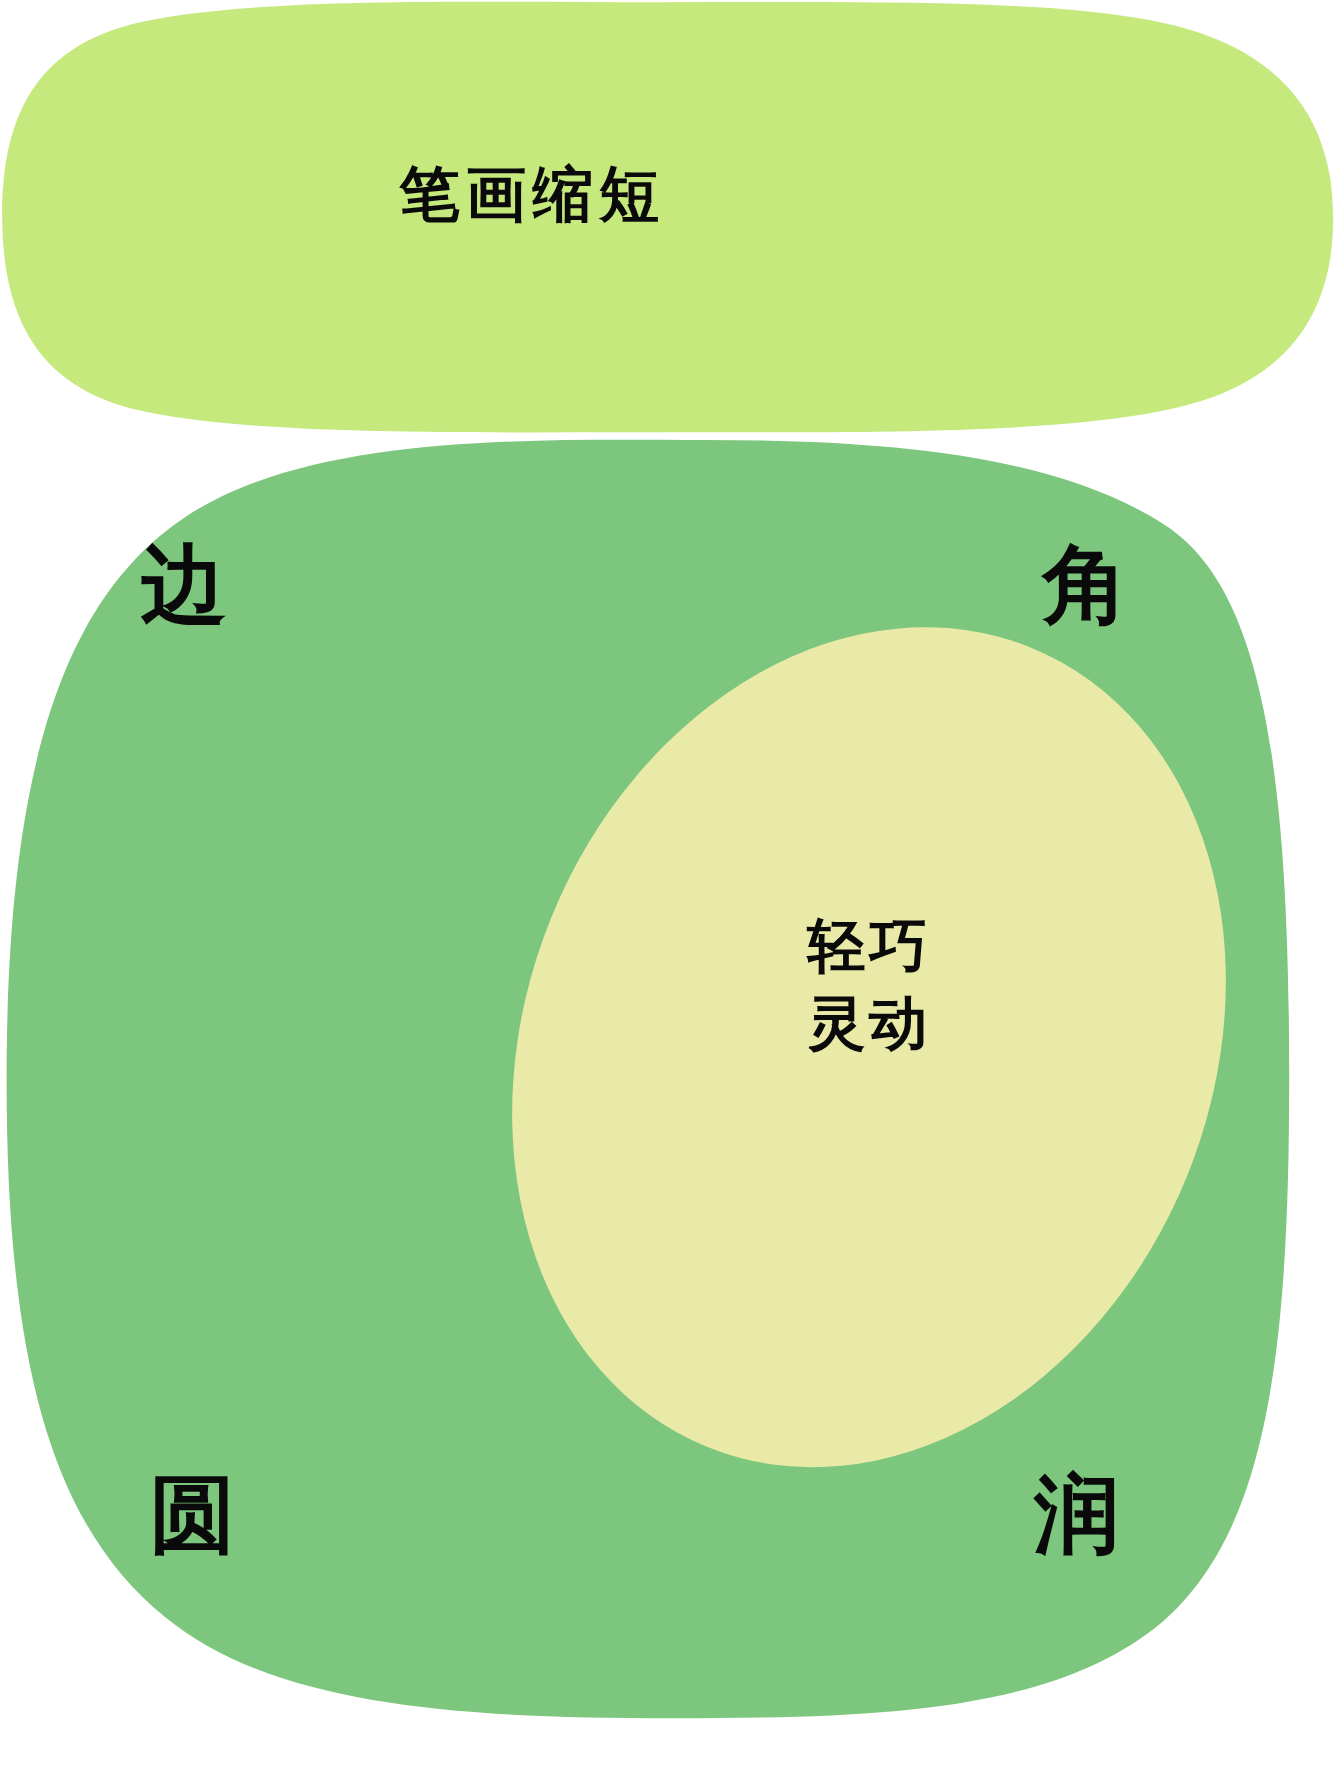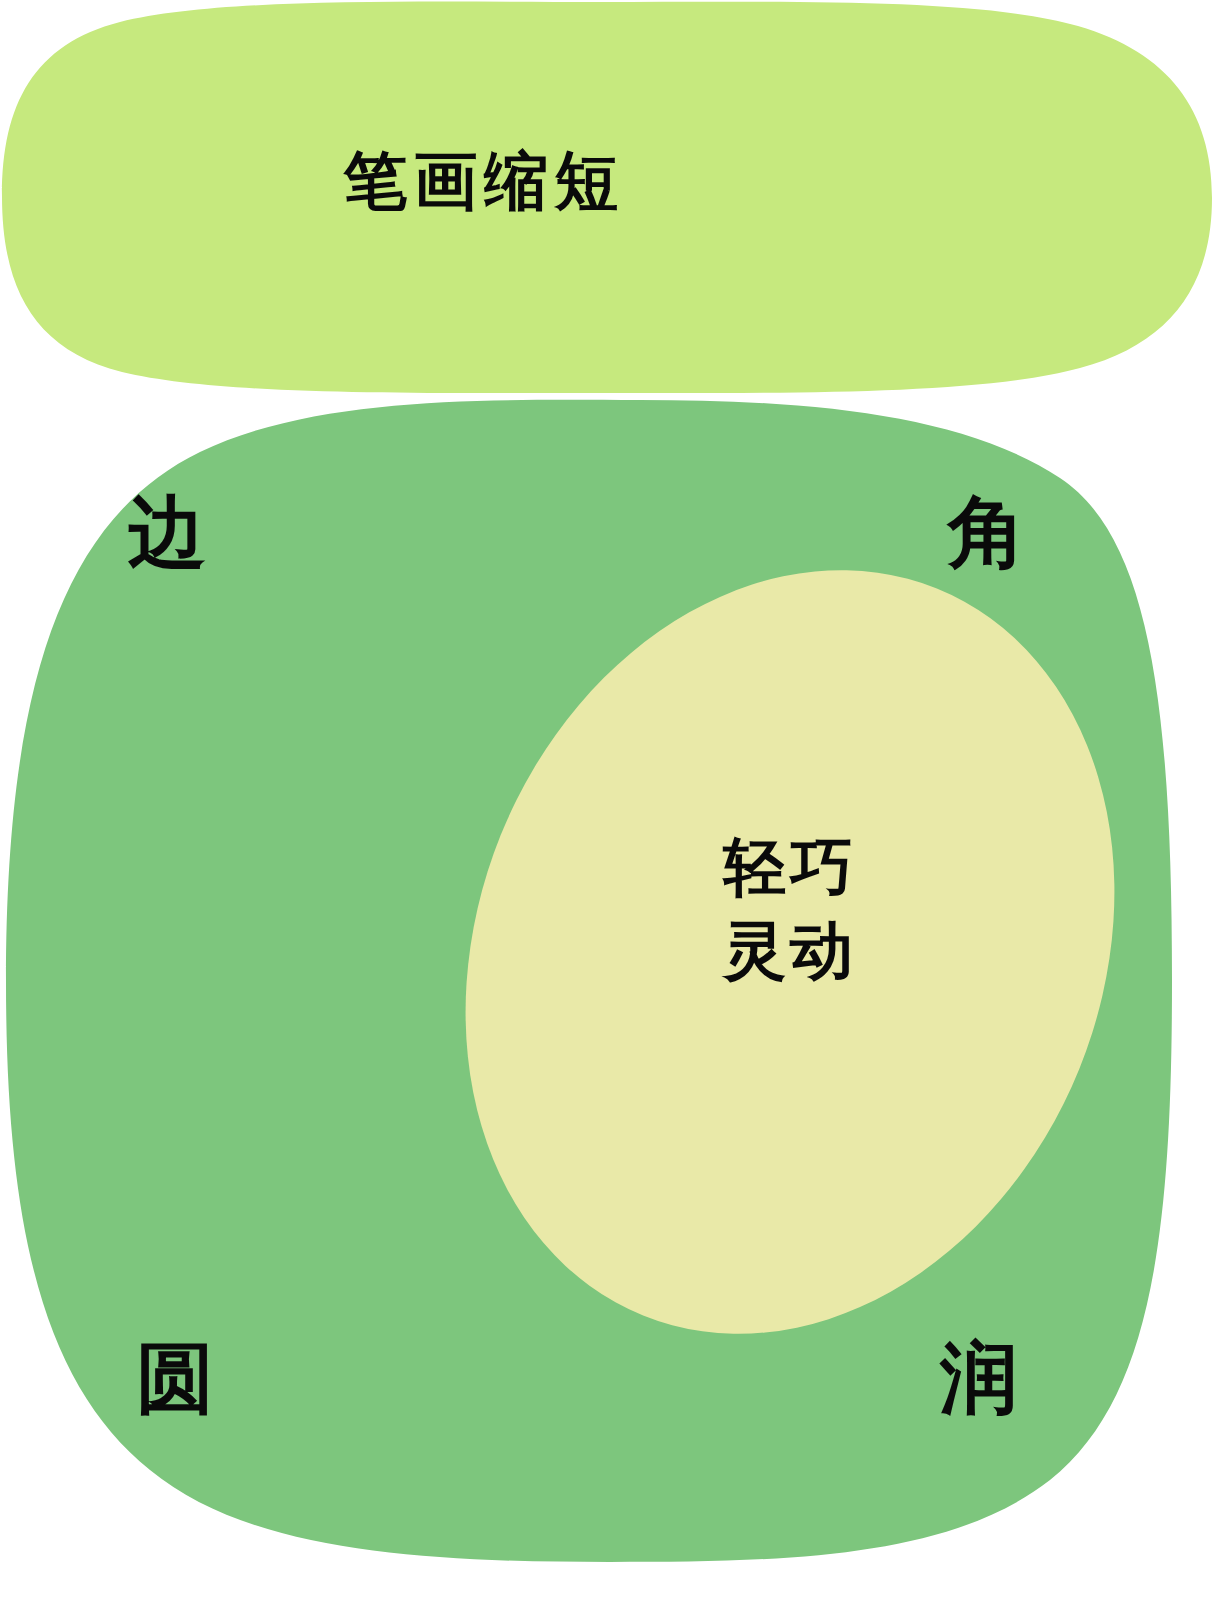--- a/index.html
+++ b/index.html
@@ -33,35 +33,35 @@
     letter-spacing: 0.04em;
     -webkit-font-smoothing: antialiased;
     user-select: none;
   }
   
   #banner-title {
     left: 0;
     top: 148px;
     width: 968px;
     text-align: center;
-    font-size: 64px;
+    font-size: 55px;
     letter-spacing: 0.10em;
   }
   
   #label-tl { left: 128px;  top: 492px;  font-size: 78px; }
   #label-tr { left: 948px;  top: 492px;  font-size: 78px; }
   #label-bl { left: 136px;  top: 1338px; font-size: 78px; }
   #label-br { left: 940px;  top: 1338px; font-size: 78px; }
   
   #label-center {
     left: 640px;
     top: 826px;
     width: 300px;
     text-align: center;
-    font-size: 63px;
+    font-size: 53px;
     line-height: 1.32;
     letter-spacing: 0.06em;
   }
 </style>
 </head>
 <body>
 
 <div id="stage">
 
   <svg id="canvas" viewBox="0 0 1216 1621" xmlns="http://www.w3.org/2000/svg" aria-hidden="true">

